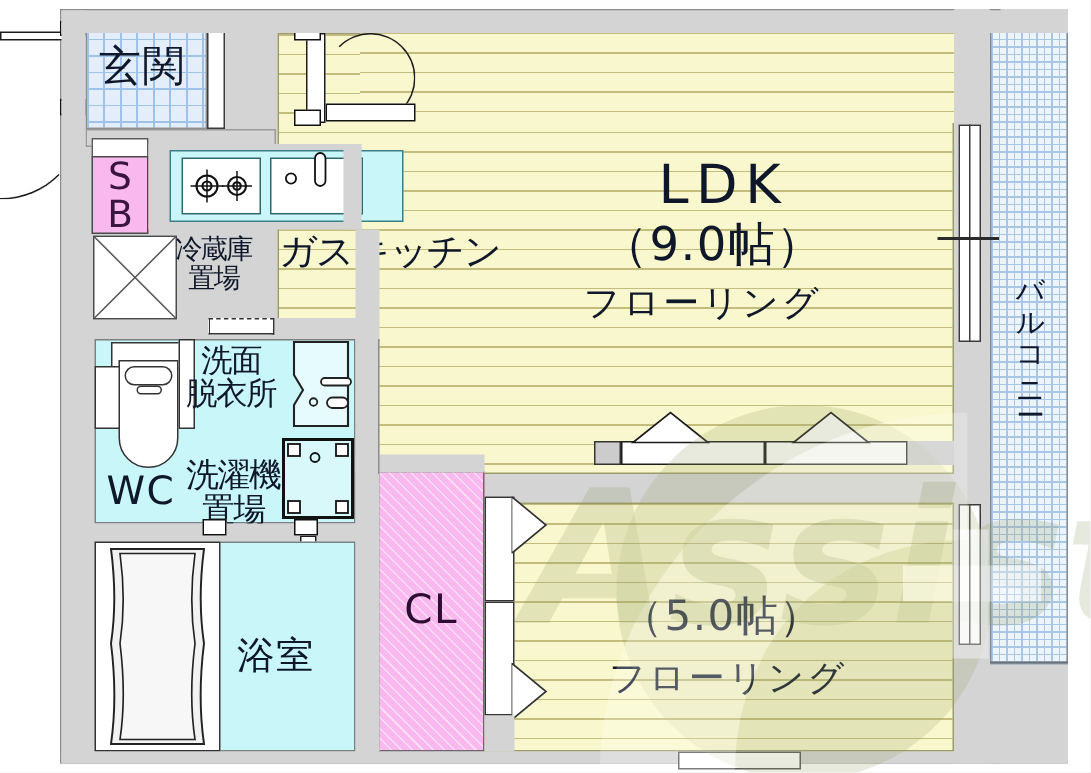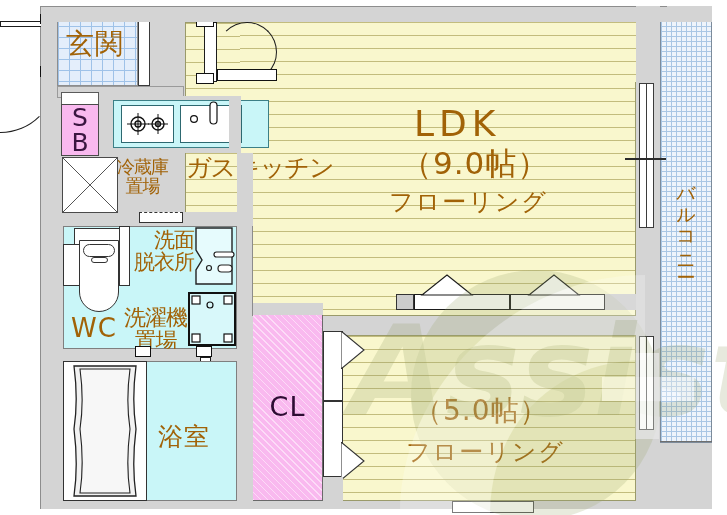--- a/index.html
+++ b/index.html
@@ -7,21 +7,21 @@
 
   #plan{
     position:relative;
     width:727px;height:515px;
     background:#ffffff;
     overflow:hidden;
   }
 
   
   .abs{position:absolute;box-sizing:border-box;}
-  .lbl{position:absolute;color:#a16207;white-space:pre;line-height:1.05;
+  .lbl{position:absolute;color:#0f172a;white-space:pre;line-height:1.05;
        font-family:"DejaVu Sans","Liberation Sans",sans-serif;}
   .ctr{display:flex;align-items:center;justify-content:center;text-align:center;}
 
   
   .shell{left:40px;top:6px;width:672px;height:503px;background:#d4d4d4;
          border:1px solid #8d8d8d;}
   .shell-inner-line{left:42px;top:8px;width:668px;height:499px;border:1px solid #b5b5b5;background:transparent;}
 
   
   .floor-wood{
@@ -170,21 +170,21 @@
 
   <div class="abs" style="left:74px;top:228px;width:50px;height:18px;background:#ffffff;border:1px solid #333;"></div>
   <div class="abs" style="left:79px;top:240px;width:40px;height:72px;background:#ffffff;border:1px solid #333;
               border-radius:0 0 20px 20px;"></div>
   <div class="abs" style="left:83px;top:244px;width:32px;height:13px;background:#ffffff;border:1px solid #333;border-radius:7px;"></div>
   <div class="abs" style="left:91px;top:257px;width:17px;height:6px;background:#ffffff;border:1px solid #333;border-radius:3px;"></div>
   <div class="abs" style="left:63px;top:244px;width:17px;height:42px;background:#ffffff;border:1px solid #333;"></div>
   <div class="abs" style="left:119px;top:226px;width:11px;height:60px;background:#ffffff;border:1px solid #333;"></div>
   <div class="lbl t-wc" style="left:71px;top:315px;">WC</div>
 
-  <div class="lbl t-sen" style="left:134px;top:229px;text-align:right;">洗面
+  <div class="lbl t-sen" style="left:124px;top:229px;text-align:center;">洗面
 脱衣所</div>
 
   <div class="lbl t-senki" style="left:124px;top:294px;text-align:center;">洗濯機
 置場</div>
 
   <svg class="abs" style="left:192px;top:226px;width:48px;height:62px;" viewBox="0 0 48 62">
     <path d="M4 2 L40 2 L40 58 L4 58 L4 44 L10 34 L4 24 Z" fill="#e6fbfd" stroke="#222" stroke-width="1.4"></path>
     <rect x="22" y="26" width="20" height="5" rx="2.5" fill="#fff" stroke="#222" stroke-width="1.2"></rect>
     <rect x="26" y="39" width="14" height="7" rx="3.5" fill="#fff" stroke="#222" stroke-width="1.2"></rect>
     <circle cx="17" cy="42" r="2.5" fill="none" stroke="#222" stroke-width="1.2"></circle>
@@ -222,21 +222,21 @@
 
   <div class="abs" style="left:323px;top:331px;width:20px;height:70px;background:#fff;border:1px solid #333;"></div>
   <svg class="abs" style="left:341px;top:331px;width:24px;height:38px;" viewBox="0 0 24 38">
     <path d="M0 0 L23 19 L0 38 Z" fill="#ffffff" stroke="#333" stroke-width="1.1"></path>
   </svg>
   <div class="abs" style="left:323px;top:401px;width:20px;height:76px;background:#fff;border:1px solid #333;"></div>
   <svg class="abs" style="left:341px;top:442px;width:24px;height:38px;" viewBox="0 0 24 38">
     <path d="M0 0 L23 19 L0 38 Z" fill="#ffffff" stroke="#333" stroke-width="1.1"></path>
   </svg>
 
-  <div class="lbl t-ldk" style="left:414px;top:105px;">LDK</div>
+  <div class="lbl t-ldk" style="left:439px;top:105px;">LDK</div>
   <div class="lbl t-ldk2" style="left:401px;top:147px;">（9.0帖）</div>
   <div class="lbl t-floorlbl" style="left:389px;top:190px;">フローリング</div>
 
   <div class="lbl t-room2" style="left:414px;top:396px;">（5.0帖）</div>
   <div class="lbl t-floorlbl" style="left:406px;top:440px;">フローリング</div>
 
   <div class="abs" style="left:396px;top:294px;width:18px;height:16px;background:#cccccc;border:1px solid #333;"></div>
   <div class="abs" style="left:604px;top:294px;width:32px;height:16px;background:#cccccc;border:none;"></div>
   <div class="abs" style="left:414px;top:294px;width:96px;height:16px;background:#fff;border:1px solid #1b1b1b;"></div>
   <div class="abs" style="left:510px;top:294px;width:95px;height:16px;background:#fff;border:1px solid #1b1b1b;"></div>

